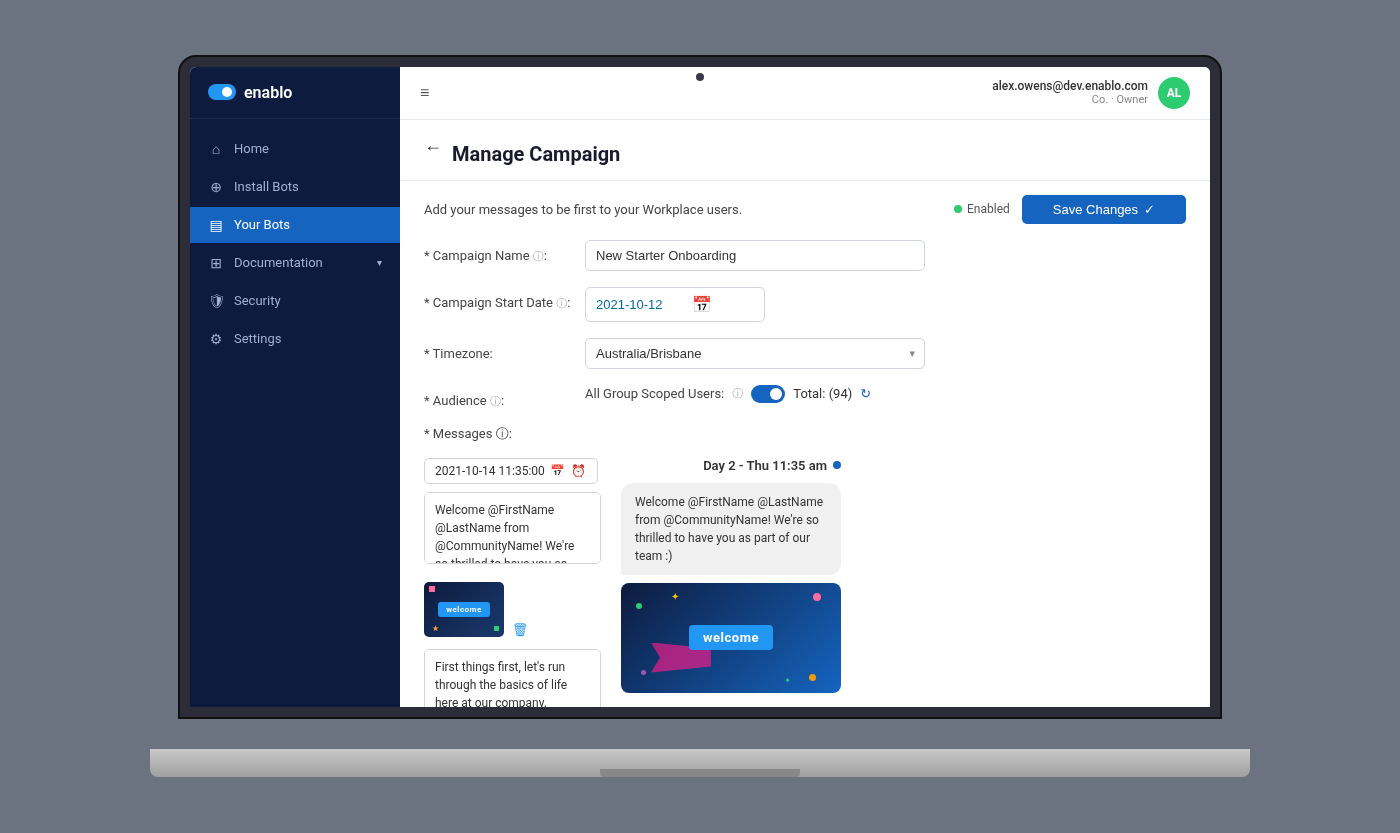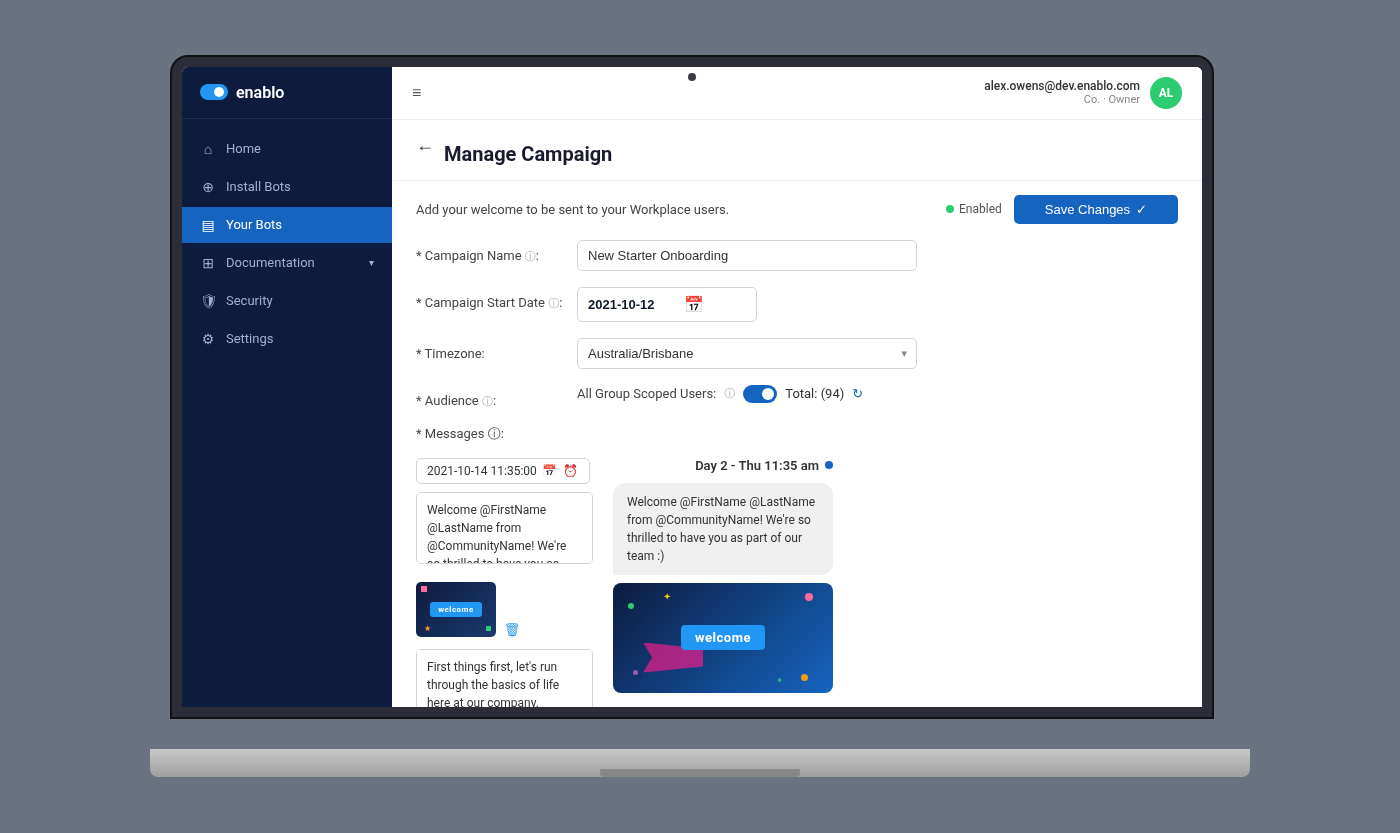--- a/index.html
+++ b/index.html
@@ -13,21 +13,21 @@
     }
 
     .laptop-wrapper {
       position: relative;
       width: 1100px;
       height: 720px;
     }
 
     .laptop-screen {
       position: absolute;
-      top: 0; left: 22px;
+      top: 0; left: 30px;
       width: 1040px;
       height: 660px;
       background: #1a1a2e;
       border-radius: 16px 16px 0 0;
       border: 10px solid #2d2d3a;
       overflow: hidden;
       box-shadow: 0 0 0 2px #111;
     }
 
     .laptop-camera {
@@ -631,21 +631,21 @@
         <div class="content-area">
 
           <div class="page-header">
             <span class="back-arrow">←</span>
             <h1 class="page-title">Manage Campaign</h1>
           </div>
 
           <div class="form-section">
 
             <div class="form-toolbar">
-              <span class="form-description">Add your welcome to be sent to your Workplace users.</span>
+              <span class="form-description">Add your messages to be first to your Workplace users.</span>
               <div class="toolbar-right">
                 <div class="status-enabled">
                   <div class="status-dot"></div>
                   <span>Enabled</span>
                 </div>
                 <button class="save-btn">
                   <span>Save Changes</span>
                   <span>✓</span>
                 </button>
               </div>
@@ -659,21 +659,21 @@
                 <input type="text" class="text-input" value="New Starter Onboarding" style="">
               </div>
             </div>
 
             <div class="form-field">
               <div class="field-label">
                 <span>* Campaign Start Date </span><span class="info-icon">ⓘ</span><span>:</span>
               </div>
               <div class="field-input">
                 <div class="date-input-wrapper">
-                  <input type="text" value="2021-10-12" style="border: none; outline: none; font-size: 13px; color: #0f172a; width: 90px; font-weight: bold;">
+                  <input type="text" value="2021-10-12" style="border: none; outline: none; font-size: 13px; color: #0369a1; width: 90px;">
                   <span>📅</span>
                 </div>
               </div>
             </div>
 
             <div class="form-field">
               <div class="field-label">
                 <span>* Timezone:</span>
               </div>
               <div class="field-input">

